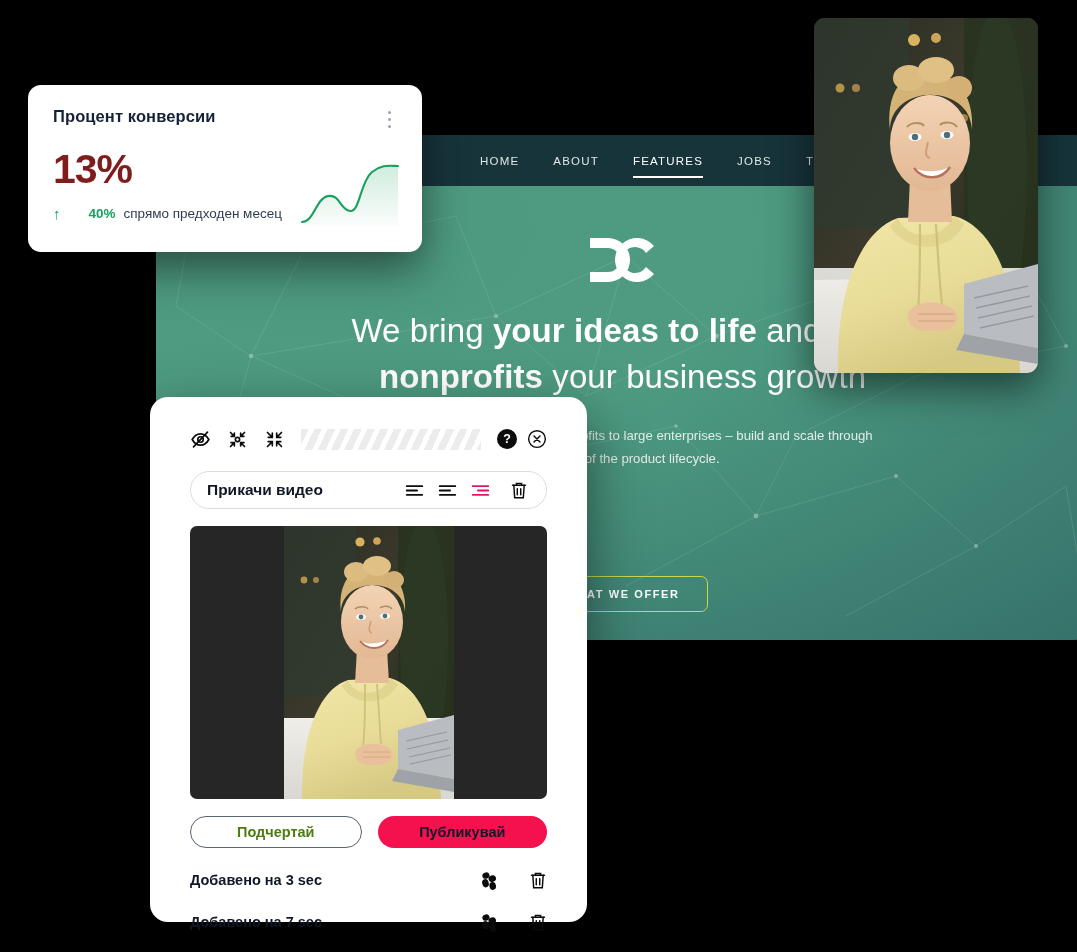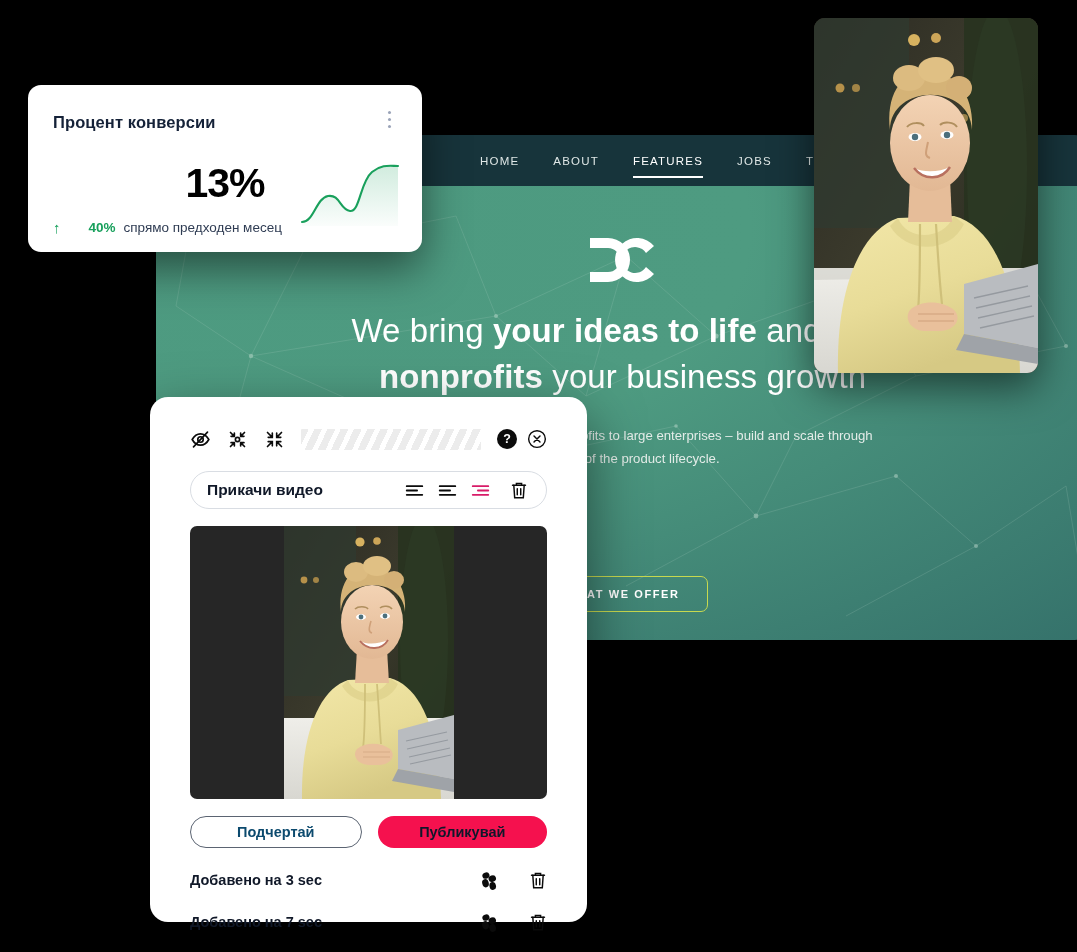--- a/index.html
+++ b/index.html
@@ -68,25 +68,25 @@
   }
 
   
   .conv-card {
     position: absolute; left: 28px; top: 85px;
     width: 394px; height: 167px;
     background: #ffffff; border-radius: 13px;
     box-shadow: 0 16px 44px rgba(0,0,0,0.5);
     padding: 22px 25px 0 25px; overflow: hidden;
   }
-  .conv-head { display: flex; align-items: flex-end; justify-content: space-between; }
+  .conv-head { display: flex; align-items: flex-start; justify-content: space-between; }
   .conv-title { font-size: 16.5px; font-weight: 700; color: #152238; letter-spacing: 0.1px; }
   .kebab { display: flex; flex-direction: column; gap: 3.5px; padding: 4px 6px; cursor: pointer; }
   .kebab i { width: 3.4px; height: 3.4px; border-radius: 50%; background: #9aa3b8; display:block; }
-  .conv-value { font-size: 41px; font-weight: 700; color: #000000; margin-top: 28px; letter-spacing: -1px; text-align: center; }
+  .conv-value { font-size: 41px; font-weight: 700; color: #7f1d1d; margin-top: 14px; letter-spacing: -1px; }
   .conv-foot { display: flex; align-items: center; gap: 8px; margin-top: 13px; }
   .arrow-up { color: #18a05c; font-size: 15px; line-height: 1; }
   .delta { color: #18a05c; font-size: 13.5px; font-weight: 700; margin-left: 20px; }
   .delta-label { color: #2f3c53; font-size: 13.5px; text-align: right; }
   .spark { position: absolute; right: 22px; bottom: 24px; }
 
   
   .photo-card {
     position: absolute; left: 814px; top: 18px;
     width: 224px; height: 355px;
@@ -132,21 +132,21 @@
   .vid-frame {
     margin-top: 17px; width: 100%; height: 273px;
     background: #262626; border-radius: 7px; overflow: hidden;
     display: flex; justify-content: center;
   }
   .vid-inner { width: 170px; height: 100%; overflow: hidden; }
 
   .ed-buttons { display: flex; gap: 16px; margin-top: 17px; }
   .btn-outline {
     flex: 1; height: 32px; border-radius: 16px;
-    border: 1.4px solid #5b6472; background: #fff; color: #0c4a6e;
+    border: 1.4px solid #5b6472; background: #fff; color: #4d7c0f;
     font-size: 14.5px; font-weight: 700; cursor: pointer;
     font-family: "Liberation Sans", sans-serif;
   }
   .btn-primary {
     flex: 1; height: 32px; border-radius: 16px; border: none;
     background: #f5114e; color: #0f172a;
     font-size: 14.5px; font-weight: 700; cursor: pointer;
     font-family: "Liberation Sans", sans-serif;
   }
   .clip-row {

